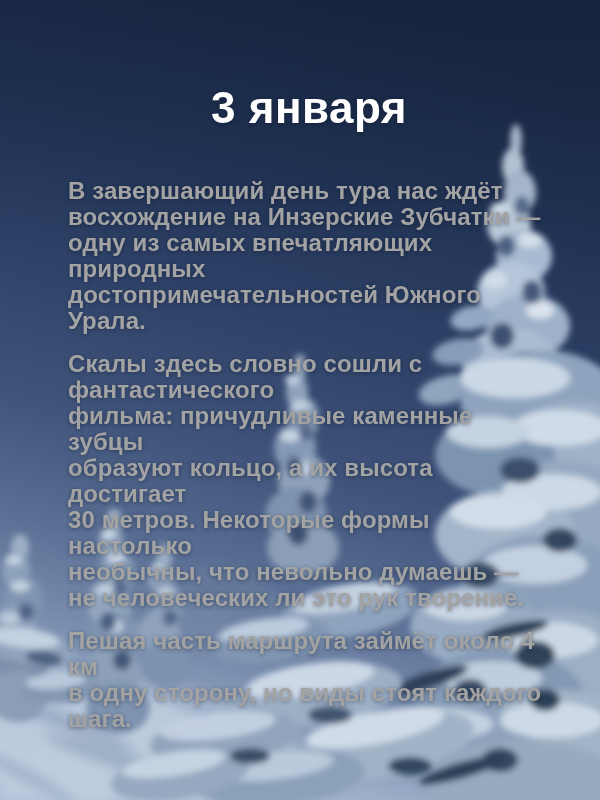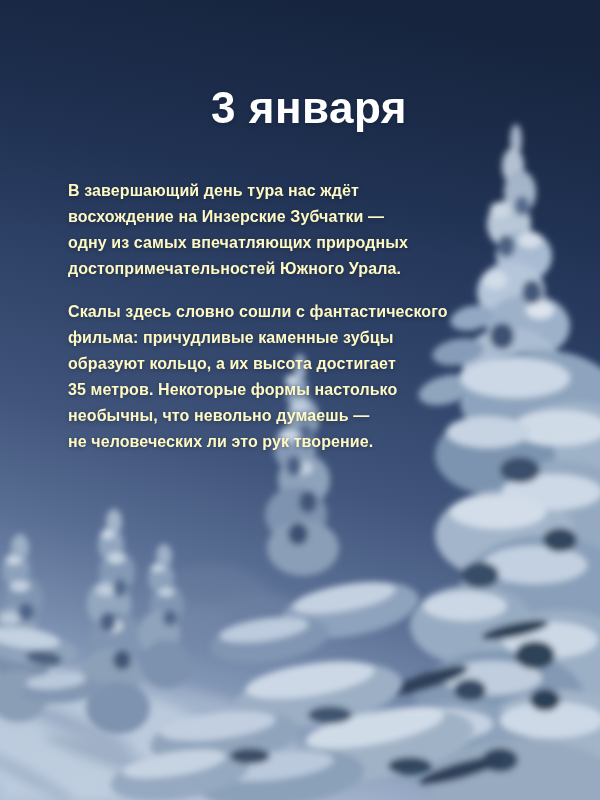--- a/index.html
+++ b/index.html
@@ -5,22 +5,22 @@
   html,body{margin:0;padding:0;}
   body{width:600px;height:800px;overflow:hidden;background:#1a2944;
        font-family:"Liberation Sans","DejaVu Sans",sans-serif;}
   .card{position:relative;width:600px;height:800px;overflow:hidden;}
   .bg{position:absolute;inset:0;width:600px;height:800px;display:block;}
   .content{position:absolute;inset:0;z-index:2;box-sizing:border-box;
            padding:84px 50px 3px 68px;color:#ffffff;}
   .title{margin:0 0 46px 0;text-align:center;font-size:44px;line-height:48px;
          font-weight:700;letter-spacing:0.5px;color:#ffffff;
          text-shadow:0 1px 4px rgba(10,22,44,0.45);}
-  .para{margin:1px 0 17px 0;font-size:16px;line-height:26px;font-weight:700;
-        white-space:pre-line;color:#fef9c3;letter-spacing:0.1px;
+  .para{margin:1px 0 17px 0;font-size:24px;line-height:26px;font-weight:700;
+        white-space:pre-line;color:#a3a3a3;letter-spacing:0.1px;
         text-shadow:0 1px 4px rgba(10,22,44,0.45);}
 </style>
 </head>
 <body>
 
 <div class="card">
 
   <svg class="bg" viewBox="0 0 600 800" preserveAspectRatio="none" xmlns="http://www.w3.org/2000/svg">
     <defs>
       <linearGradient id="sky" x1="0.55" y1="0" x2="0.35" y2="1">
@@ -212,17 +212,19 @@
 
   <div class="content">
     <h1 class="title">3 января</h1>
     <p class="para">В завершающий день тура нас ждёт
 восхождение на Инзерские Зубчатки —
 одну из самых впечатляющих природных
 достопримечательностей Южного Урала.</p>
     <p class="para">Скалы здесь словно сошли с фантастического
 фильма: причудливые каменные зубцы
 образуют кольцо, а их высота достигает
-35 метров. Некоторые формы настолько
+30 метров. Некоторые формы настолько
 необычны, что невольно думаешь —
 не человеческих ли это рук творение.</p>
+    <p class="para">Пешая часть маршрута займёт около 4 км
+в одну сторону, но виды стоят каждого шага.</p>
   </div>
 </div>
 
 </body></html>

